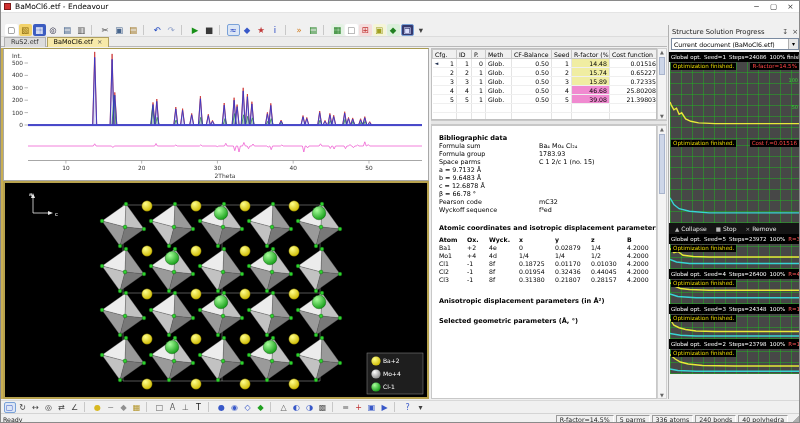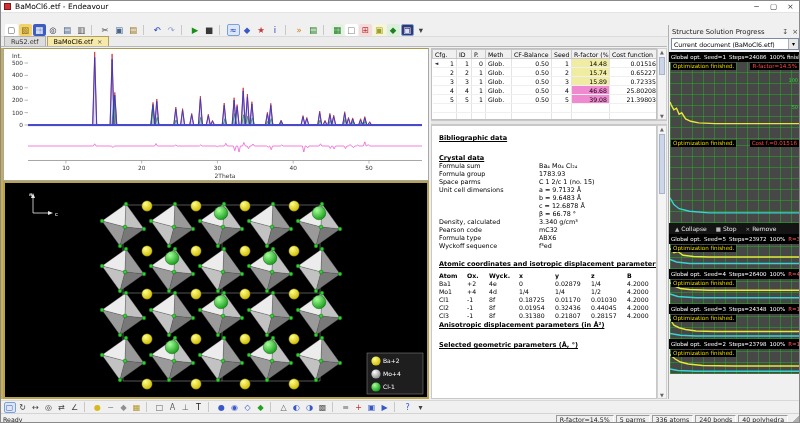--- a/index.html
+++ b/index.html
@@ -14,42 +14,42 @@
   
   #menubar{position:absolute;top:12px;left:0;width:100%;height:11px;background:#f0f0f0;display:flex;align-items:center;font-size:7.5px}
   .mitem{padding:0 5px;line-height:11px}
   
   #toolbar-top{position:absolute;top:23px;left:0;width:100%;height:13px;background:#f0f0f0;display:flex;align-items:center;padding-left:3px;border-bottom:1px solid #dcdcdc}
   .ticon{width:13px;height:12px;display:inline-flex;align-items:center;justify-content:center;font-size:8.5px;margin:0 .5px;border:1px solid transparent;border-radius:2px;line-height:12px}
   .bicon{width:12px;height:11px;display:inline-flex;align-items:center;justify-content:center;font-size:8px;margin:0 .5px;border:1px solid transparent;border-radius:2px}
   .pressed{background:#dce6f5;border-color:#7aa2d8}
   .tsep{width:5px;height:10px;border-left:1px solid #c8c8c8;margin:0 2px 0 3px}
   
-  #tabbar{position:absolute;top:36px;left:0;width:666px;height:10px;background:#ececec;border-bottom:1px solid #b8b8b8;display:flex;align-items:flex-end;padding-left:3px}
+  #tabbar{position:absolute;top:36px;left:0;width:666px;height:10px;background:#ececec;border-bottom:1px solid #b8b8b8;display:flex;align-items:center;padding-left:3px}
   .tab{display:inline-flex;align-items:center;height:10px;padding:0 6px;font-size:6.5px;background:#dcdcdc;border:1px solid #b0b0b0;border-bottom:none;margin-right:1px;color:#333}
   .tab.active{background:#f7e9a8;border-color:#b0a060;color:#000}
   .tclose{margin-left:4px;font-size:6.5px;color:#555}
   
   #goldstrip{position:absolute;left:0;top:47px;width:2px;height:351px;background:#c8ae54}
   #chart-panel{position:absolute;left:2px;top:47px;width:426px;height:133px;background:#fff;border:1px solid #a8a8a8;border-top-color:#a89a50}
   #struct-panel{position:absolute;left:2px;top:180px;width:426px;height:218px;background:#000;border:2px solid #b7a24e}
   
   #cfg-table{position:absolute;left:430px;top:47px;width:226px;height:72px;background:#fff;border:1px solid #c0c0c0;overflow:hidden}
   table.cfg{border-collapse:collapse;table-layout:fixed;width:226px;font-size:6.2px}
   table.cfg th{height:9px;background:#f0f0f0;border:1px solid #c8c8c8;font-weight:normal;text-align:left;padding:0 2px;overflow:hidden;white-space:nowrap}
   table.cfg td{height:9px;border-right:1px solid #e4e4e4;border-bottom:1px solid #efefef;padding:0 2px;white-space:nowrap;overflow:hidden}
   .num{text-align:right}
   .r-good{background:#f0eda2}
   .r-bad{background:#f08ad0}
   .marker{float:left;font-size:5px;color:#203050}
   .vsb{position:absolute;width:10px;background:#f4f4f4;border:1px solid #d0d0d0;font-size:5px;color:#666;text-align:center}
   .vsb .thumb{position:absolute;left:1px;right:1px;background:#cdd6e8;border:1px solid #a8b4cc}
   #splitter{position:absolute;left:430px;top:119px;width:236px;height:5px;background:#e6e6e6;border-top:1px solid #c8c8c8;border-bottom:1px solid #c8c8c8}
   #doc-panel{position:absolute;left:430px;top:124px;width:226px;height:274px;background:#fff;border:1px solid #c8c8c8;overflow:hidden;padding:8px 4px 0 7px;font-size:6.4px;line-height:8px}
-  .dochead{font-weight:bold;text-decoration:underline;font-size:6.6px;white-space:nowrap}
+  .dochead{font-weight:bold;font-size:6.6px;white-space:nowrap}
   .drow{display:flex}
   .dlbl{width:100px;flex:none}
   .dvals div{height:8px}
   table.atbl{border-collapse:collapse;table-layout:fixed;width:216px;font-size:6.2px;margin-top:4px}
   table.atbl th{text-align:left;font-weight:bold;height:8px;padding:0}
   table.atbl td{height:8px;padding:0;white-space:nowrap}
   
   #rpanel{position:absolute;left:667px;top:24px;width:133px;height:374px;background:#f0f0f0;border-left:1px solid #b0b0b0}
   .rp-title{position:absolute;top:0;left:0;right:0;height:13px;display:flex;align-items:center;font-size:6.8px;padding:0 3px;color:#222}
   .rp-ticons{margin-left:auto;display:flex;gap:4px;font-size:7px;color:#444}
@@ -559,64 +559,50 @@
             <td></td>
             <td></td>
           </tr>
         </tbody>
       </table>
     </div>
   <div class="vsb" style="left:656px;top:47px;height:72px">▲<span class="thumb" style="top:8px;height:18px"></span><span style="position:absolute;bottom:0;left:0;right:0">▼</span></div>
   <div id="splitter"></div>
   <div id="doc-panel">
       <div class="dochead" style="margin-top: 0px;">Bibliographic data</div>
-      <div class="dochead" style="margin-top: 12px;">Crystal data</div>
       <div class="drow">
         <span class="dlbl">Formula sum</span>
         <div class="dvals">
           <div>Ba₄ Mo₄ Cl₂₄</div>
         </div>
       </div>
       <div class="drow">
         <span class="dlbl">Formula group</span>
         <div class="dvals">
           <div>1783.93</div>
         </div>
       </div>
       <div class="drow">
         <span class="dlbl">Space parms</span>
         <div class="dvals">
           <div>C 1 2/c 1 (no. 15)</div>
         </div>
       </div>
       <div class="drow">
-        <span class="dlbl">Unit cell dimensions</span>
         <div class="dvals">
           <div>a = 9.7132 Å</div>
           <div>b = 9.6483 Å</div>
           <div>c = 12.6878 Å</div>
           <div>β = 66.78 °</div>
         </div>
       </div>
       <div class="drow">
-        <span class="dlbl">Density, calculated</span>
-        <div class="dvals">
-          <div>3.340 g/cm³</div>
-        </div>
-      </div>
-      <div class="drow">
         <span class="dlbl">Pearson code</span>
         <div class="dvals">
           <div>mC32</div>
-        </div>
-      </div>
-      <div class="drow">
-        <span class="dlbl">Formula type</span>
-        <div class="dvals">
-          <div>ABX6</div>
         </div>
       </div>
       <div class="drow">
         <span class="dlbl">Wyckoff sequence</span>
         <div class="dvals">
           <div>f³ed</div>
         </div>
       </div>
       <div class="dochead" style="margin-top: 10px;">Atomic coordinates and isotropic displacement parameters (in Å²)</div>
       <table class="atbl">
@@ -681,21 +667,21 @@
             <td>Cl3</td>
             <td>-1</td>
             <td>8f</td>
             <td>0.31380</td>
             <td>0.21807</td>
             <td>0.28157</td>
             <td>4.2000</td>
           </tr>
         </tbody>
       </table>
-      <div class="dochead" style="margin-top: 1px;">Anisotropic displacement parameters (in Å²)</div>
+      <div class="dochead" style="margin-top: 13px;">Anisotropic displacement parameters (in Å²)</div>
       <div class="dochead" style="margin-top: 12px;">Selected geometric parameters (Å, °)</div>
     </div>
   <div class="vsb" style="left:656px;top:124px;height:274px">▲<span class="thumb" style="top:8px;height:60px"></span><span style="position:absolute;bottom:0;left:0;right:0">▼</span></div>
 
   <div id="rpanel">
     <div class="rp-title">
       <span>Structure Solution Progress</span>
       <span class="rp-ticons">
         <span>↧</span>
         <span>×</span>

